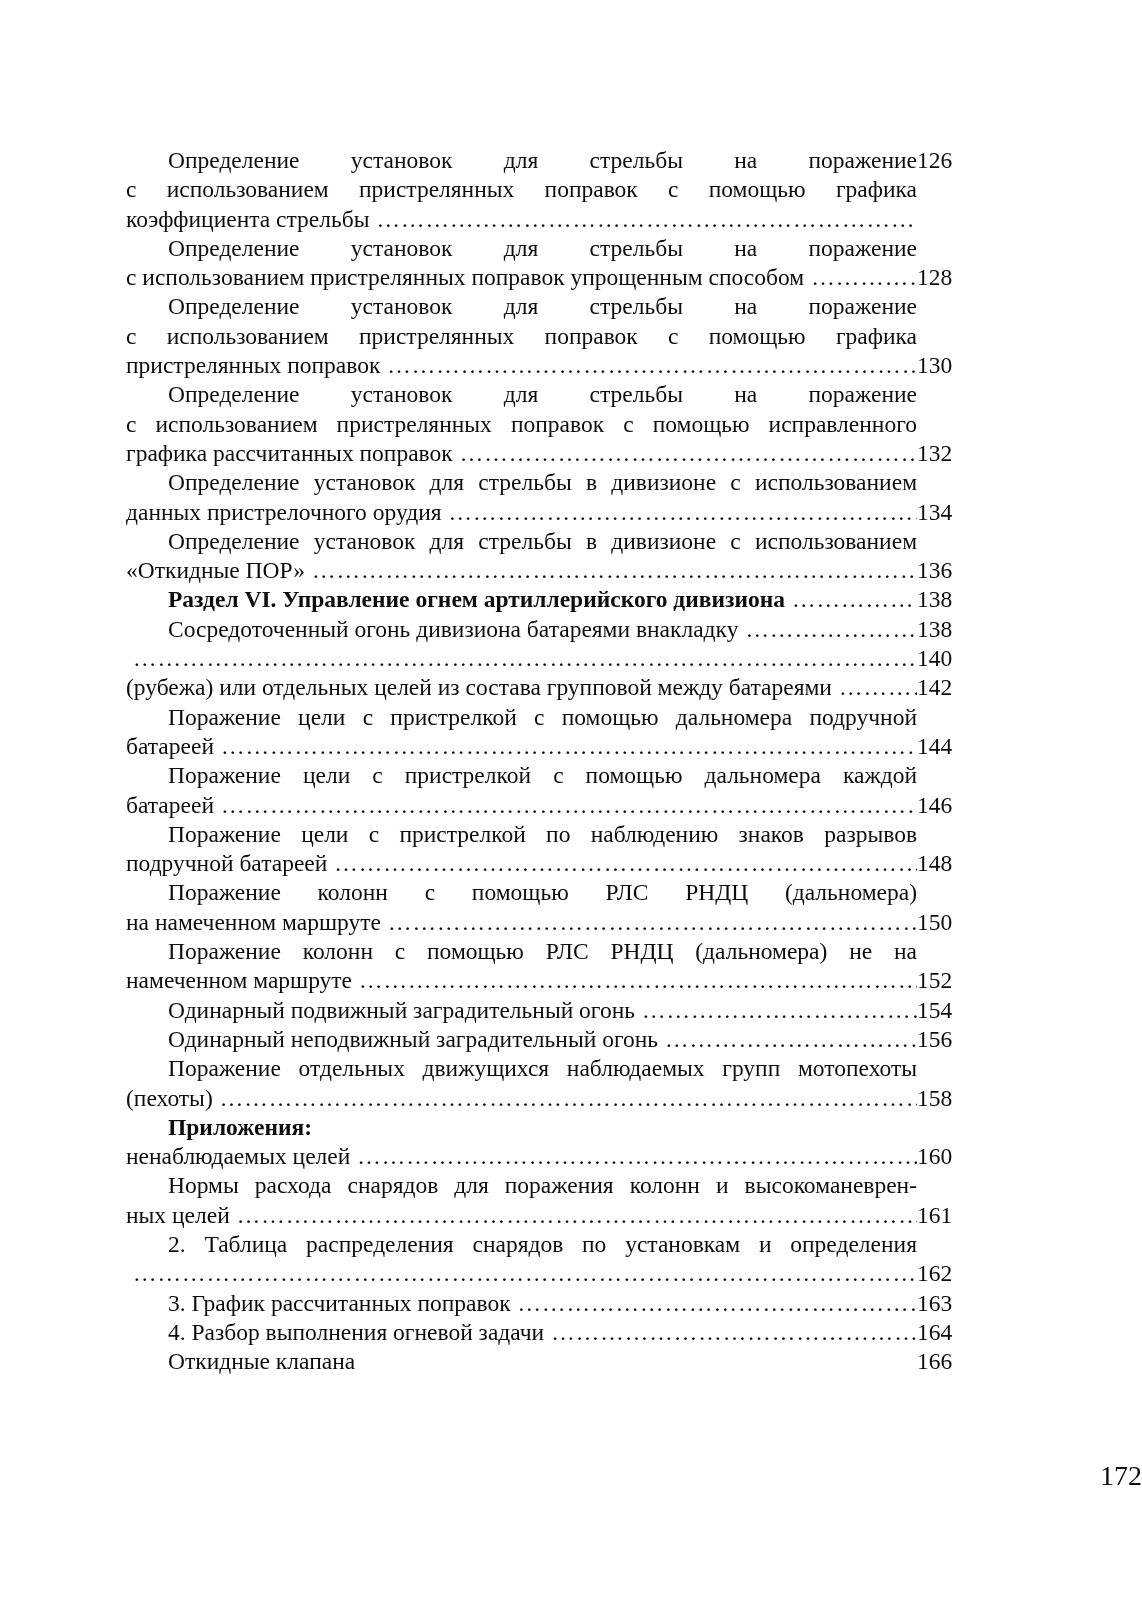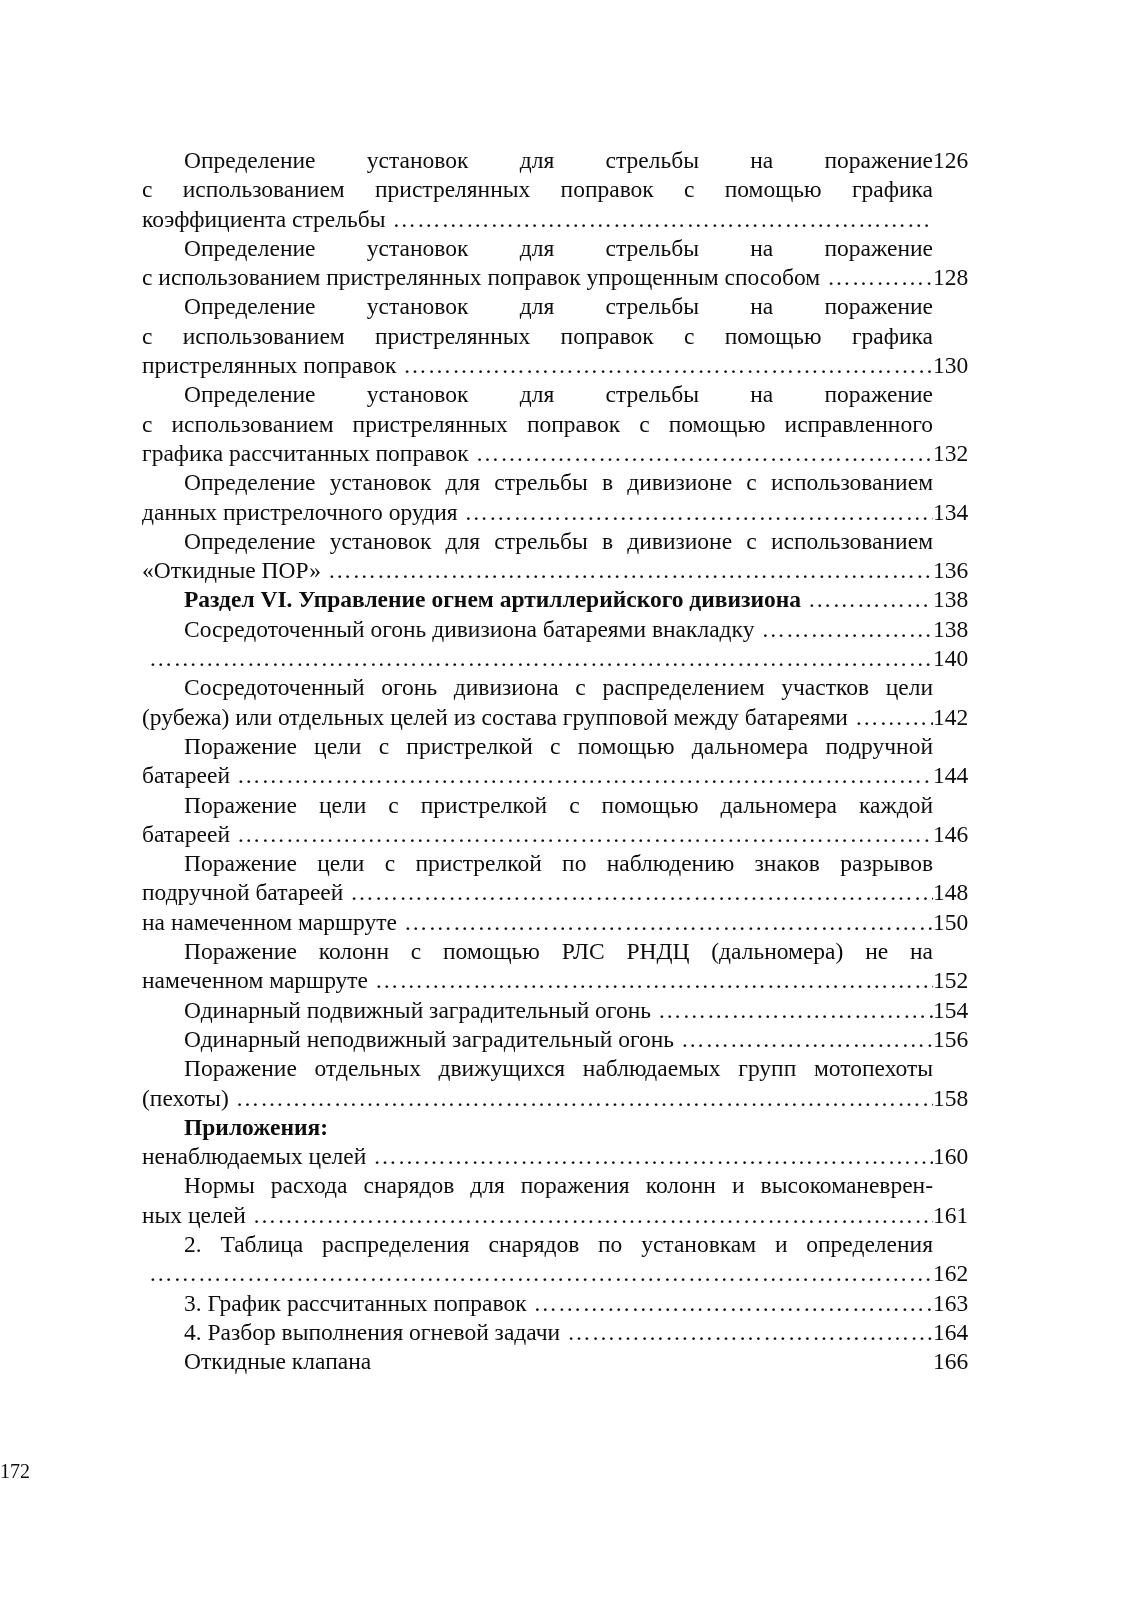--- a/index.html
+++ b/index.html
@@ -12,21 +12,20 @@
     font-family: "Liberation Serif", "DejaVu Serif", serif;
     overflow: hidden;
   }
   .toc {
     position: absolute;
     left: 126px;
     top: 146px;
     width: 864px;
     font-size: 23.5px;
     line-height: 29.3px;
-    margin-left: 16px;
   }
   .row {
     display: flex;
     align-items: baseline;
     height: 29.3px;
     overflow: hidden;
   }
   .txt.indent { padding-left: 42px; }
   .txt.justify {
     flex: 1 1 auto;
@@ -53,22 +52,22 @@
   .num {
     flex: 0 0 73px;
     text-align: left;
     white-space: nowrap;
   }
   .folio {
     position: absolute;
     left: 0;
     top: 1460px;
     width: 100%;
-    text-align: left;
-    font-size: 20px;
+    text-align: right;
+    font-size: 28px;
   }
 </style>
 </head>
 <body>
 
 <div class="page">
   <div class="toc">
       <div class="row">
         <span class="txt justify indent">Определение установок для стрельбы на поражение</span>
         <span class="num">126</span>
@@ -143,24 +142,20 @@
       <div class="row">
         <span class="txt nofill indent">Сосредоточенный огонь дивизиона батареями внакладку</span>
         <span class="dots">………………………………………………………………………………………………………………</span>
         <span class="num">138</span>
       </div>
       <div class="row">
         <span class="dots">………………………………………………………………………………………………………………</span>
         <span class="num">140</span>
       </div>
       <div class="row">
-        <span class="txt justify indent">Сосредоточенный огонь дивизиона с распределением участков цели</span>
-        <span class="num"></span>
-      </div>
-      <div class="row">
         <span class="txt nofill">(рубежа) или отдельных целей из состава групповой между батареями</span>
         <span class="dots">………………………………………………………………………………………………………………</span>
         <span class="num">142</span>
       </div>
       <div class="row">
         <span class="txt justify indent">Поражение цели с пристрелкой с помощью дальномера подручной</span>
         <span class="num"></span>
       </div>
       <div class="row">
         <span class="txt nofill">батареей</span>
@@ -177,20 +172,24 @@
         <span class="num">146</span>
       </div>
       <div class="row">
         <span class="txt justify indent">Поражение цели с пристрелкой по наблюдению знаков разрывов</span>
         <span class="num"></span>
       </div>
       <div class="row">
         <span class="txt nofill">подручной батареей</span>
         <span class="dots">………………………………………………………………………………………………………………</span>
         <span class="num">148</span>
+      </div>
+      <div class="row">
+        <span class="txt justify indent">Поражение колонн с помощью РЛС РНДЦ (дальномера)</span>
+        <span class="num"></span>
       </div>
       <div class="row">
         <span class="txt nofill">на намеченном маршруте</span>
         <span class="dots">………………………………………………………………………………………………………………</span>
         <span class="num">150</span>
       </div>
       <div class="row">
         <span class="txt justify indent">Поражение колонн с помощью РЛС РНДЦ (дальномера) не на</span>
         <span class="num"></span>
       </div>

